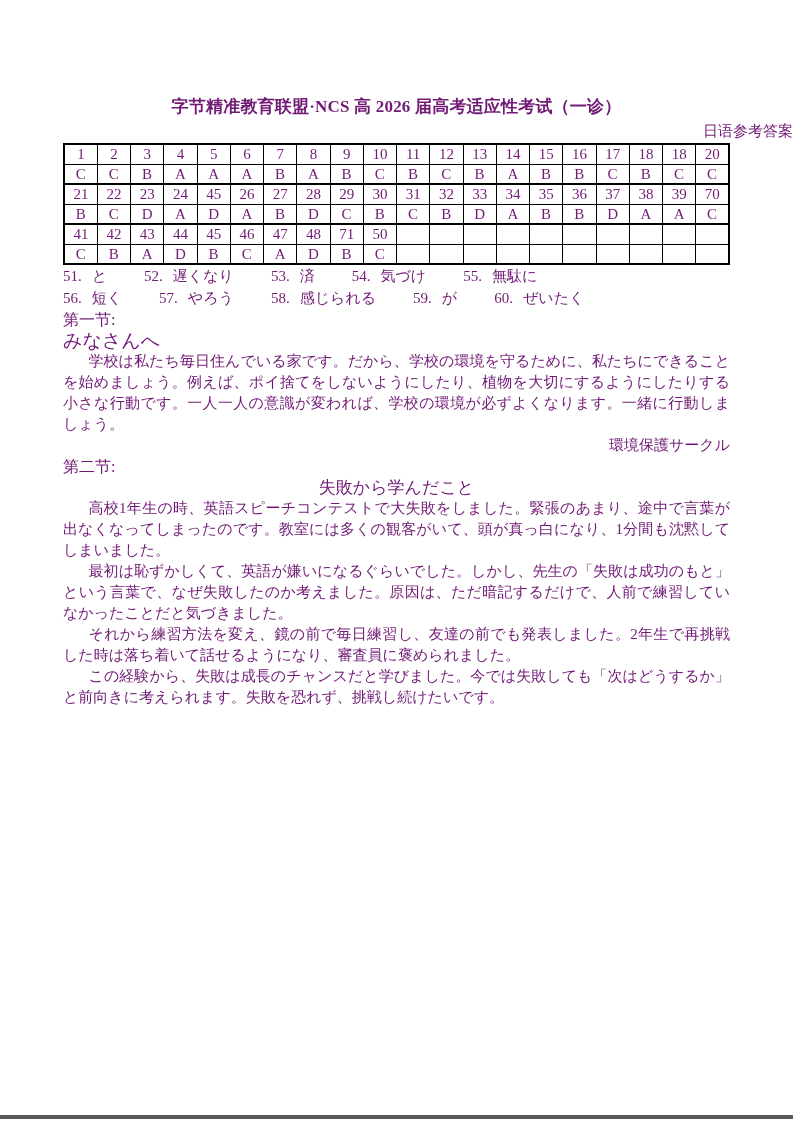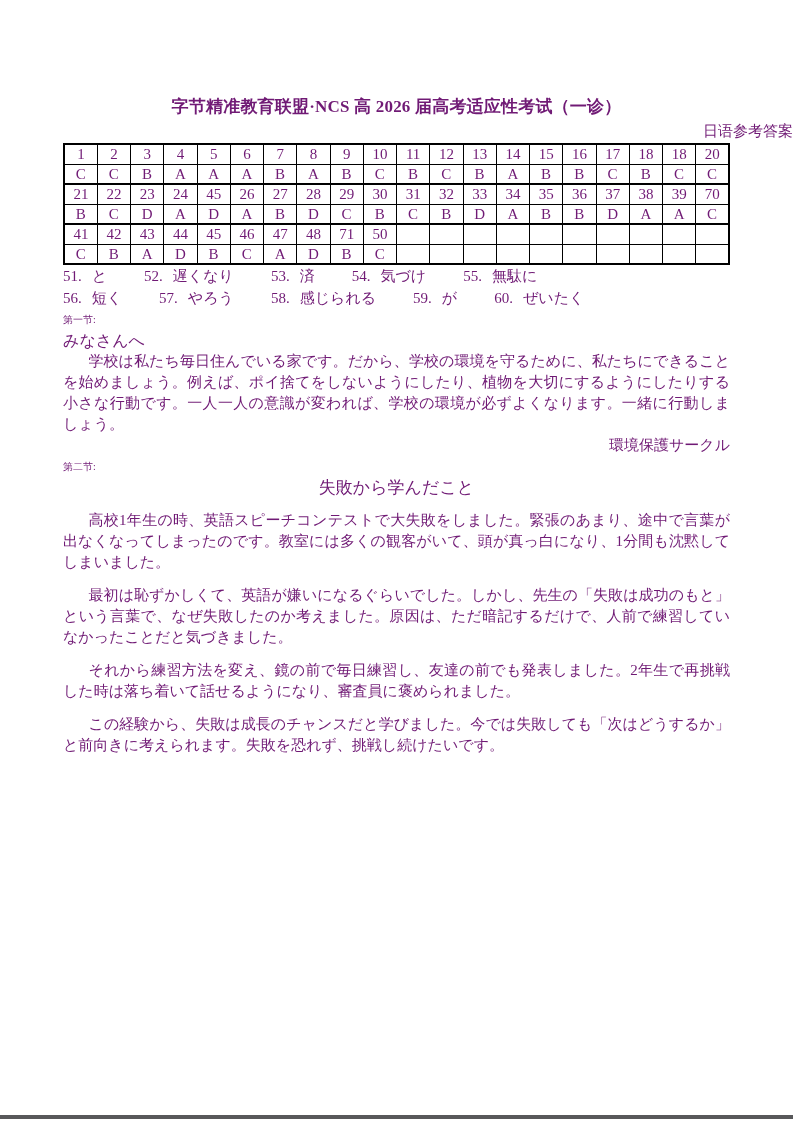--- a/index.html
+++ b/index.html
@@ -54,22 +54,22 @@
   table.answer-key tr.pair-bottom td { border-bottom-width: 2px; }
   .fill-line {
     font-size: 15px;
     line-height: 21px;
     margin-top: 1px;
     white-space: nowrap;
   }
   .fill-item { display: inline-block; margin-right: 37px; }
   .fill-item:last-child { margin-right: 0; }
   .fill-item .fill-text { margin-left: 10px; }
-  .para-label { font-size: 10px; line-height: 21px; }
-  .letter-salutation { font-size: 16px; line-height: 21px; }
+  .para-label { font-size: 16px; line-height: 21px; }
+  .letter-salutation { font-size: 19px; line-height: 21px; }
   .letter-body {
     font-size: 15px;
     line-height: 21px;
     text-align: justify;
     text-indent: 1.7em;
   }
   .sig-line {
     font-size: 15px;
     line-height: 21px;
     text-align: right;
@@ -79,21 +79,20 @@
     font-size: 17px;
     font-weight: normal;
     line-height: 21px;
     text-align: center;
   }
   .essay p {
     font-size: 15px;
     line-height: 21px;
     text-align: justify;
     text-indent: 1.7em;
-    margin-top: 12px;
   }
   .bottom-edge {
     position: absolute;
     left: 0;
     right: 0;
     bottom: 3px;
     height: 4px;
   }
 </style>
 </head>

